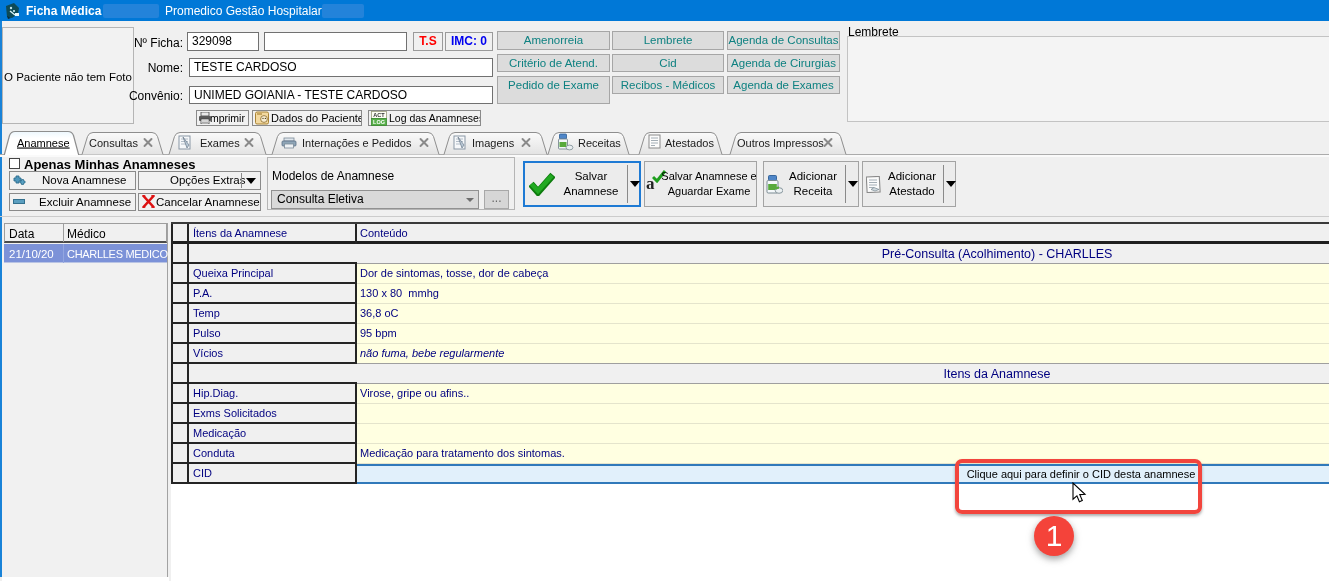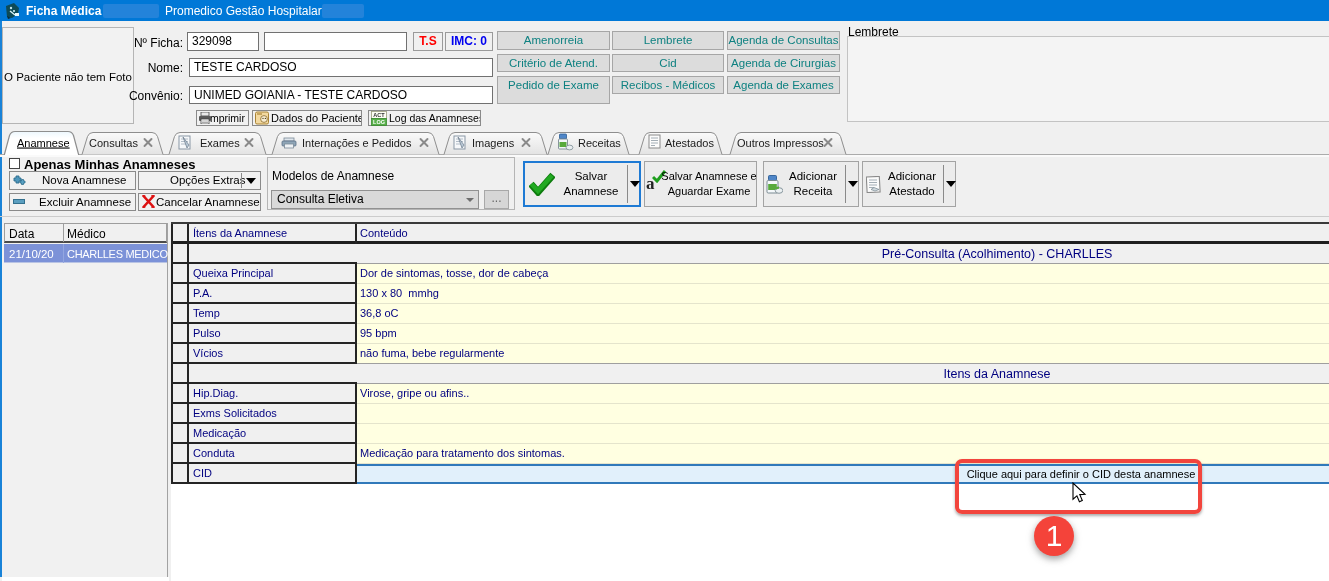--- a/index.html
+++ b/index.html
@@ -249,21 +249,21 @@
 <div class="abs" style="left:357px;top:304px;width:972px;height:20px;background:#ffffe1;border-bottom:1px solid #e4e4cc;"></div>
 <div class="gtxt abs" style="left:193px;top:307px;">Temp</div>
 <div class="gtxt abs" style="left:360px;top:307px;">36,8 oC</div>
 <div class="abs" style="left:171px;top:324px;width:186px;height:20px;background:#f0f0f0;border-bottom:2px solid #242424;"></div>
 <div class="abs" style="left:357px;top:324px;width:972px;height:20px;background:#ffffe1;border-bottom:1px solid #e4e4cc;"></div>
 <div class="gtxt abs" style="left:193px;top:327px;">Pulso</div>
 <div class="gtxt abs" style="left:360px;top:327px;">95 bpm</div>
 <div class="abs" style="left:171px;top:344px;width:186px;height:20px;background:#f0f0f0;border-bottom:2px solid #242424;"></div>
 <div class="abs" style="left:357px;top:344px;width:972px;height:20px;background:#ffffe1;border-bottom:1px solid #9f9f9f;"></div>
 <div class="gtxt abs" style="left:193px;top:347px;">Vícios</div>
-<div class="gtxt abs" style="left:360px;top:347px;">não fuma, bebe regularmente</div>
+<div class="gtxt abs" style="left:360px;top:347px;font-style:italic;">não fuma, bebe regularmente</div>
 <div class="abs" style="left:171px;top:364px;width:186px;height:20px;background:#f0f0f0;border-bottom:2px solid #242424;"></div>
 <div class="abs" style="left:357px;top:364px;width:972px;height:20px;background:#f0f0f0;border-bottom:1px solid #9f9f9f;"></div>
 <div class="gtxt abs" style="left:997px;top:367px;transform:translateX(-50%);font-size:12.5px;">Itens da Anamnese</div>
 <div class="abs" style="left:171px;top:384px;width:186px;height:20px;background:#f0f0f0;border-bottom:2px solid #242424;"></div>
 <div class="abs" style="left:357px;top:384px;width:972px;height:20px;background:#ffffe1;border-bottom:1px solid #e4e4cc;"></div>
 <div class="gtxt abs" style="left:193px;top:387px;">Hip.Diag.</div>
 <div class="gtxt abs" style="left:360px;top:387px;">Virose, gripe ou afins..</div>
 <div class="abs" style="left:171px;top:404px;width:186px;height:20px;background:#f0f0f0;border-bottom:2px solid #242424;"></div>
 <div class="abs" style="left:357px;top:404px;width:972px;height:20px;background:#ffffe1;border-bottom:1px solid #e4e4cc;"></div>
 <div class="gtxt abs" style="left:193px;top:407px;">Exms Solicitados</div>

